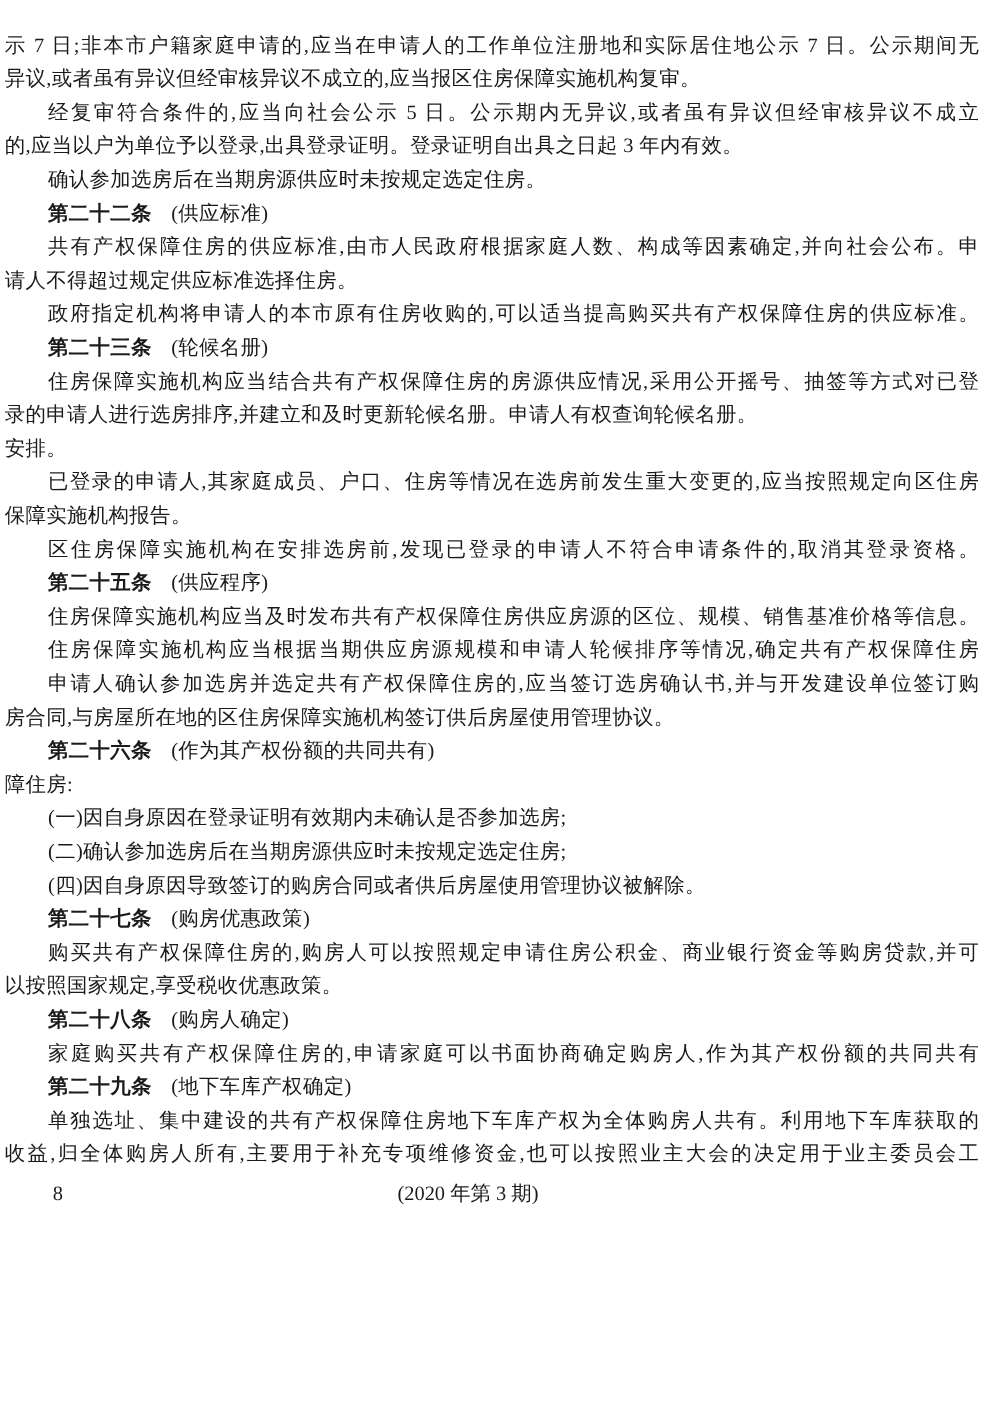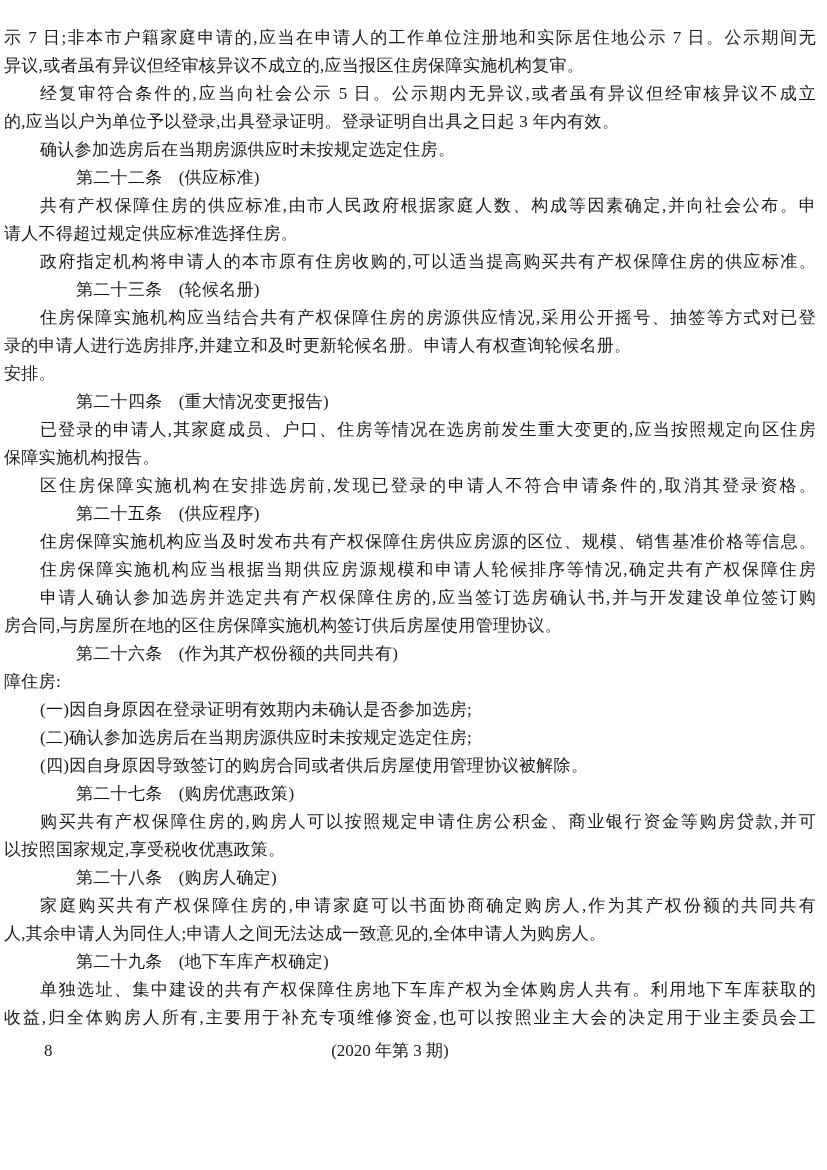--- a/index.html
+++ b/index.html
@@ -28,23 +28,22 @@
   }
   .ind {
     padding-left: 36px;
   }
   .just {
     text-align: justify;
     text-align-last: justify;
     text-justify: inter-character;
   }
   .art-num {
-    font-weight: normal;
+    font-weight: bold;
     margin-right: 0.95em;
-    margin-left: 36px;
   }
   .footer {
     position: relative;
     height: 28px;
     line-height: 28px;
     margin-top: 5px;
     text-align: center;
     width: 812px;
     margin-left: 4px;
   }
@@ -69,40 +68,38 @@
       <div class="line">的,应当以户为单位予以登录,出具登录证明。登录证明自出具之日起 3 年内有效。</div>
       <div class="line ind">确认参加选房后在当期房源供应时未按规定选定住房。</div>
       <div class="line ind"><span class="art-num">第二十二条</span><span class="art-title">(供应标准)</span></div>
       <div class="line ind just">共有产权保障住房的供应标准,由市人民政府根据家庭人数、构成等因素确定,并向社会公布。申</div>
       <div class="line">请人不得超过规定供应标准选择住房。</div>
       <div class="line ind just">政府指定机构将申请人的本市原有住房收购的,可以适当提高购买共有产权保障住房的供应标准。</div>
       <div class="line ind"><span class="art-num">第二十三条</span><span class="art-title">(轮候名册)</span></div>
       <div class="line ind just">住房保障实施机构应当结合共有产权保障住房的房源供应情况,采用公开摇号、抽签等方式对已登</div>
       <div class="line">录的申请人进行选房排序,并建立和及时更新轮候名册。申请人有权查询轮候名册。</div>
       <div class="line">安排。</div>
-      <div class="line ind"><span class="art-num">第二十四条</span><span class="art-title">(重大情况变更报告)</span></div>
       <div class="line ind just">已登录的申请人,其家庭成员、户口、住房等情况在选房前发生重大变更的,应当按照规定向区住房</div>
       <div class="line">保障实施机构报告。</div>
       <div class="line ind just">区住房保障实施机构在安排选房前,发现已登录的申请人不符合申请条件的,取消其登录资格。</div>
       <div class="line ind"><span class="art-num">第二十五条</span><span class="art-title">(供应程序)</span></div>
       <div class="line ind just">住房保障实施机构应当及时发布共有产权保障住房供应房源的区位、规模、销售基准价格等信息。</div>
       <div class="line ind just">住房保障实施机构应当根据当期供应房源规模和申请人轮候排序等情况,确定共有产权保障住房</div>
       <div class="line ind just">申请人确认参加选房并选定共有产权保障住房的,应当签订选房确认书,并与开发建设单位签订购</div>
       <div class="line">房合同,与房屋所在地的区住房保障实施机构签订供后房屋使用管理协议。</div>
       <div class="line ind"><span class="art-num">第二十六条</span><span class="art-title">(作为其产权份额的共同共有)</span></div>
       <div class="line">障住房:</div>
       <div class="line ind">(一)因自身原因在登录证明有效期内未确认是否参加选房;</div>
       <div class="line ind">(二)确认参加选房后在当期房源供应时未按规定选定住房;</div>
       <div class="line ind">(四)因自身原因导致签订的购房合同或者供后房屋使用管理协议被解除。</div>
       <div class="line ind"><span class="art-num">第二十七条</span><span class="art-title">(购房优惠政策)</span></div>
       <div class="line ind just">购买共有产权保障住房的,购房人可以按照规定申请住房公积金、商业银行资金等购房贷款,并可</div>
       <div class="line">以按照国家规定,享受税收优惠政策。</div>
       <div class="line ind"><span class="art-num">第二十八条</span><span class="art-title">(购房人确定)</span></div>
       <div class="line ind just">家庭购买共有产权保障住房的,申请家庭可以书面协商确定购房人,作为其产权份额的共同共有</div>
-      <div class="line">人,其余申请人为同住人;申请人之间无法达成一致意见的,全体申请人为购房人。</div>
       <div class="line ind"><span class="art-num">第二十九条</span><span class="art-title">(地下车库产权确定)</span></div>
       <div class="line ind just">单独选址、集中建设的共有产权保障住房地下车库产权为全体购房人共有。利用地下车库获取的</div>
       <div class="line just">收益,归全体购房人所有,主要用于补充专项维修资金,也可以按照业主大会的决定用于业主委员会工</div>
     </div>
   <div class="footer">
     <span class="pnum">8</span>
     <span class="issue">(2020 年第 3 期)</span>
   </div>
 </div>
 

